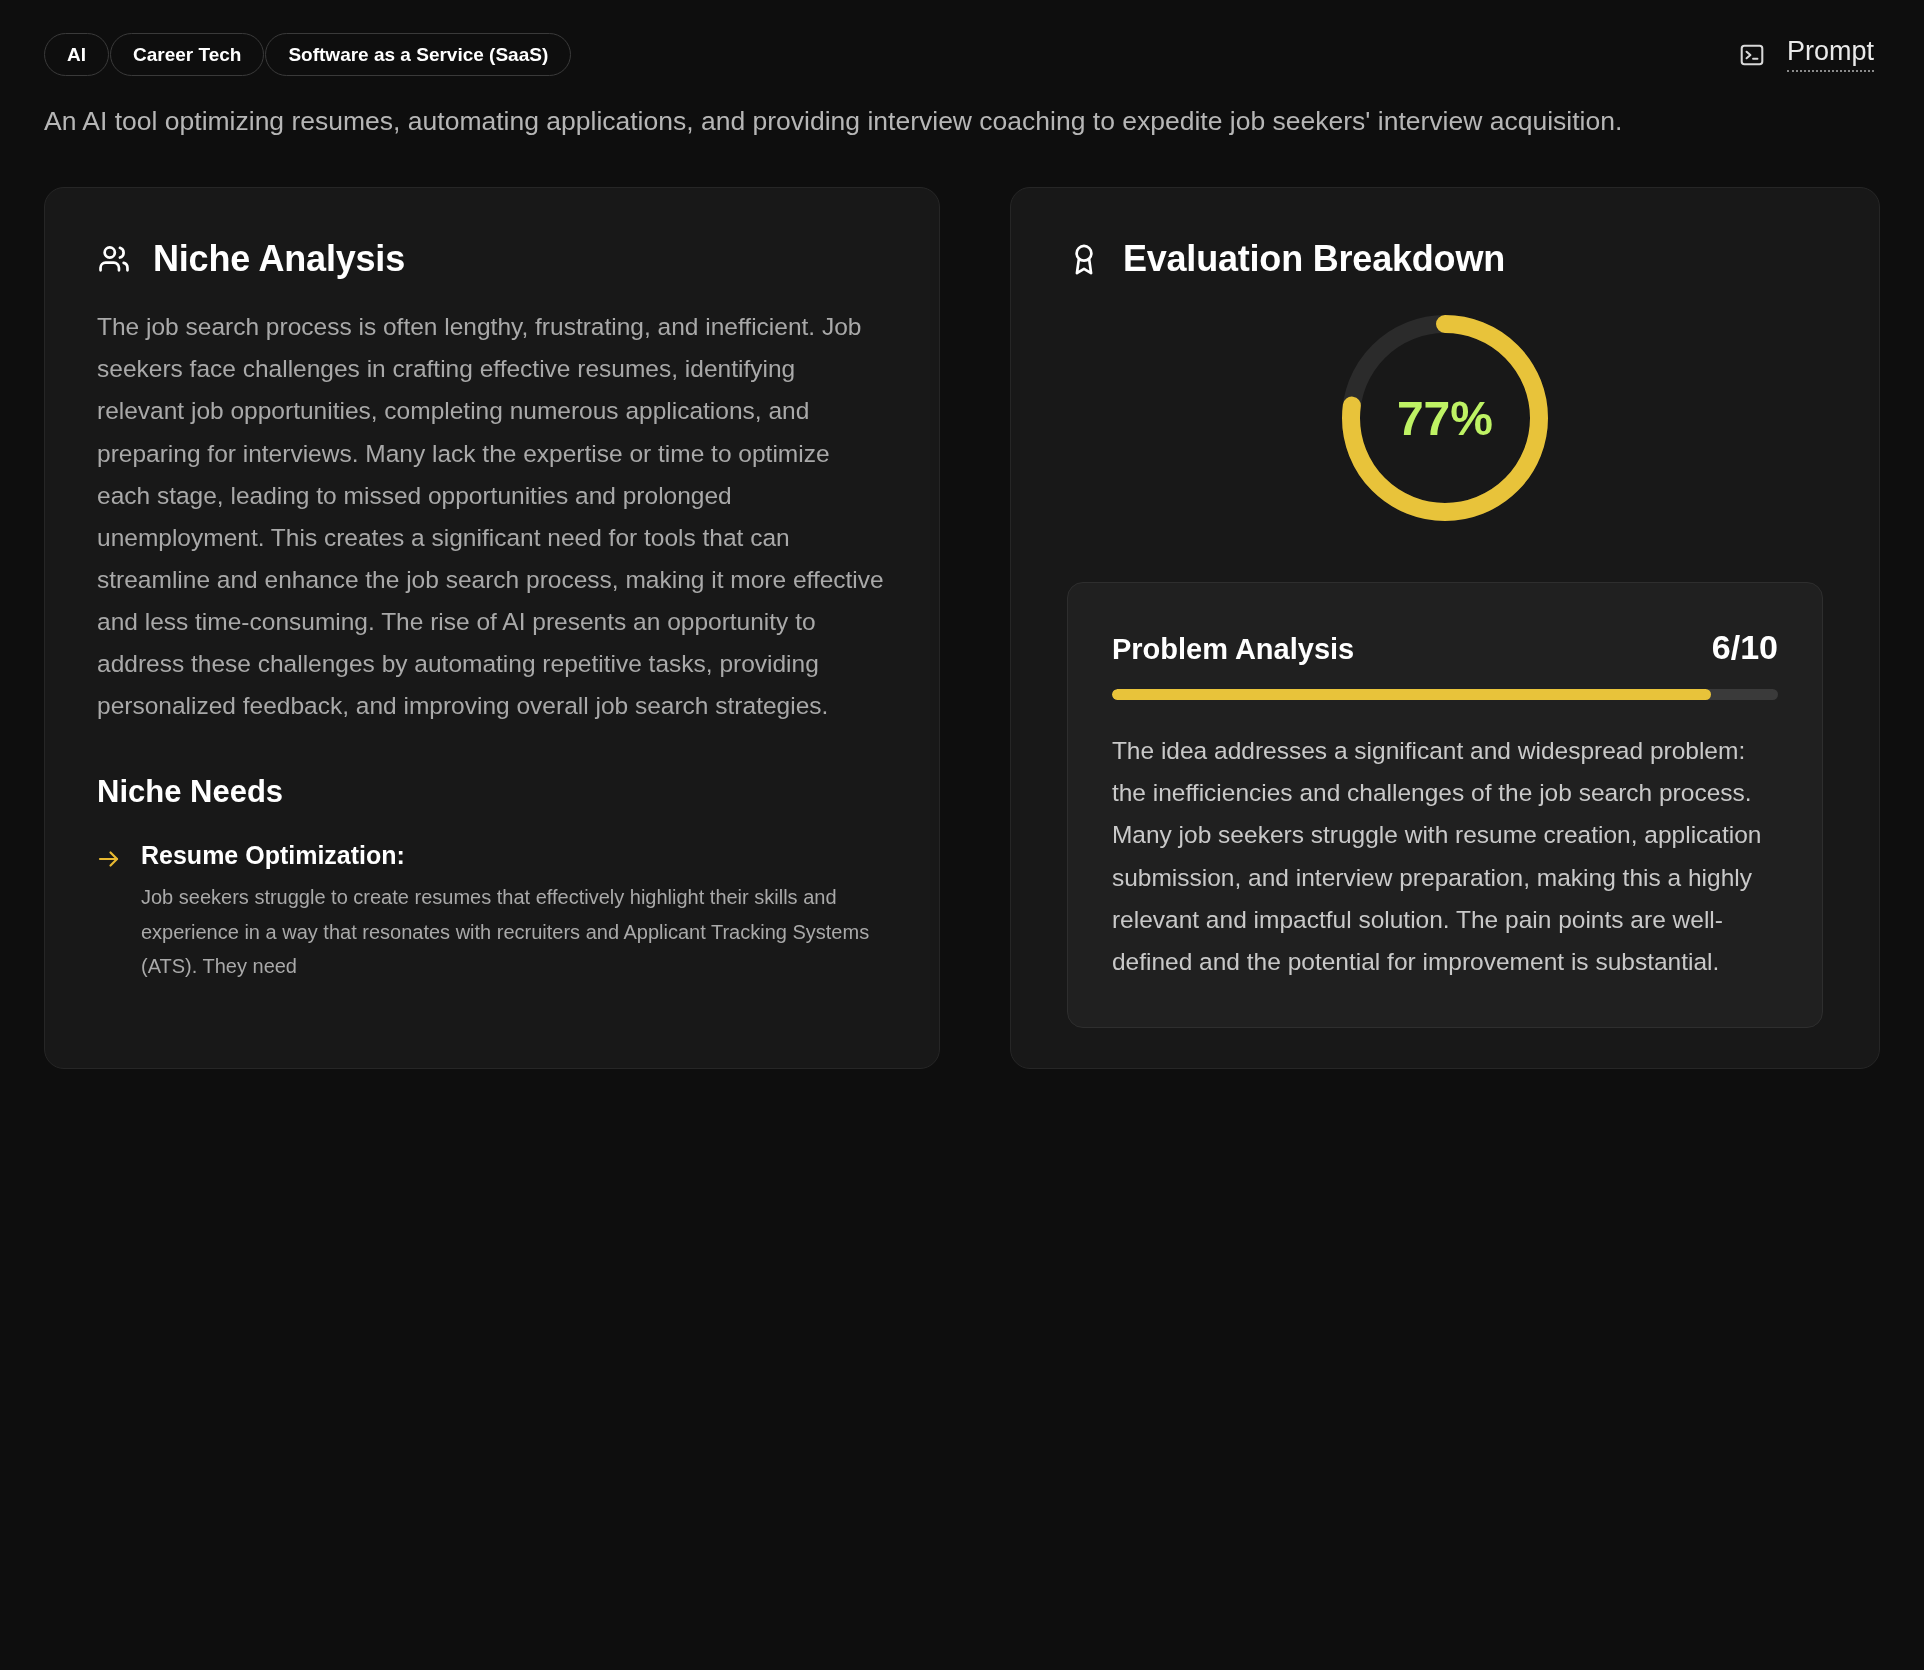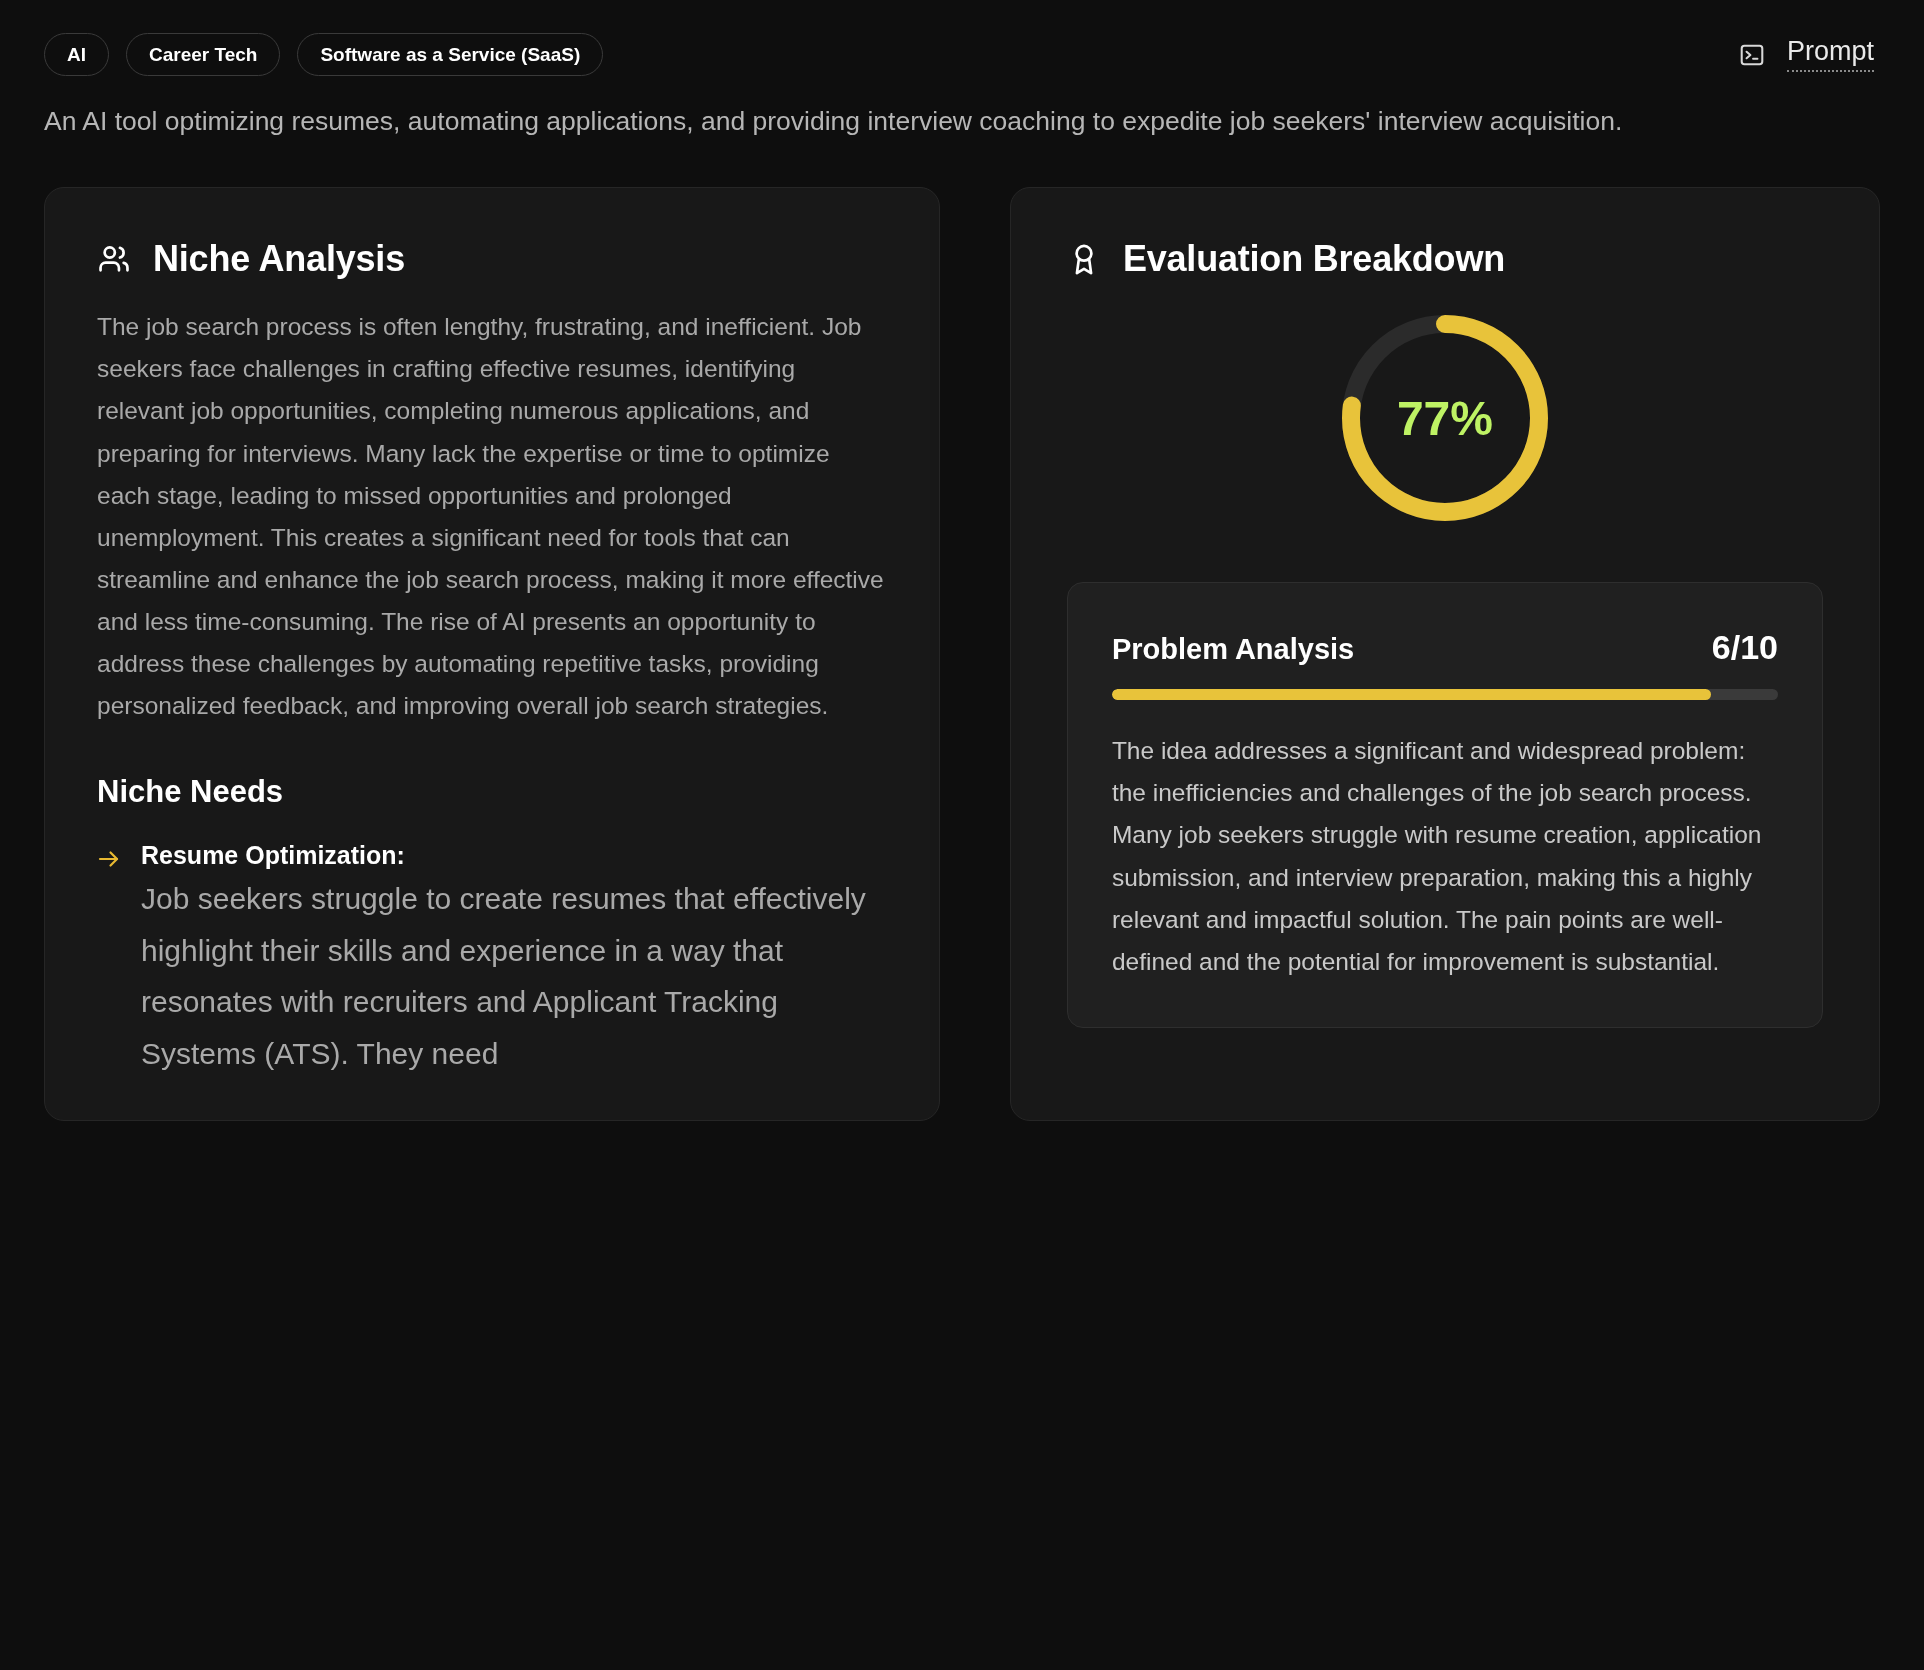--- a/index.html
+++ b/index.html
@@ -18,21 +18,21 @@
     padding: 0 44px;
   }
 
   
   .header-row {
     display: flex;
     align-items: center;
     justify-content: space-between;
     padding-top: 33px;
   }
-  .tags { display: flex; gap: 17px; align-items: center; }
+  .tags { display: flex; gap: 1px; align-items: center; }
   .tag {
     border: 1.5px solid #3a3a3a;
     border-radius: 999px;
     color: #ffffff;
     font-size: 19px;
     font-weight: bold;
     padding: 11px 22px;
     line-height: 1;
     background: transparent;
     white-space: nowrap;
@@ -125,21 +125,22 @@
     color: #e8b931;
     display: block;
   }
   .need-title {
     font-size: 25px;
     font-weight: bold;
     color: #ffffff;
     line-height: 1.35;
   }
   .need-desc {
-    font-size: 30px;
+    margin-top: 7px;
+    font-size: 20px;
     line-height: 1.72;
     color: #a9a9a9;
   }
 
   
   .overall-label {
     text-align: center;
     margin-top: 46px;
     font-size: 31px;
     font-weight: bold;

